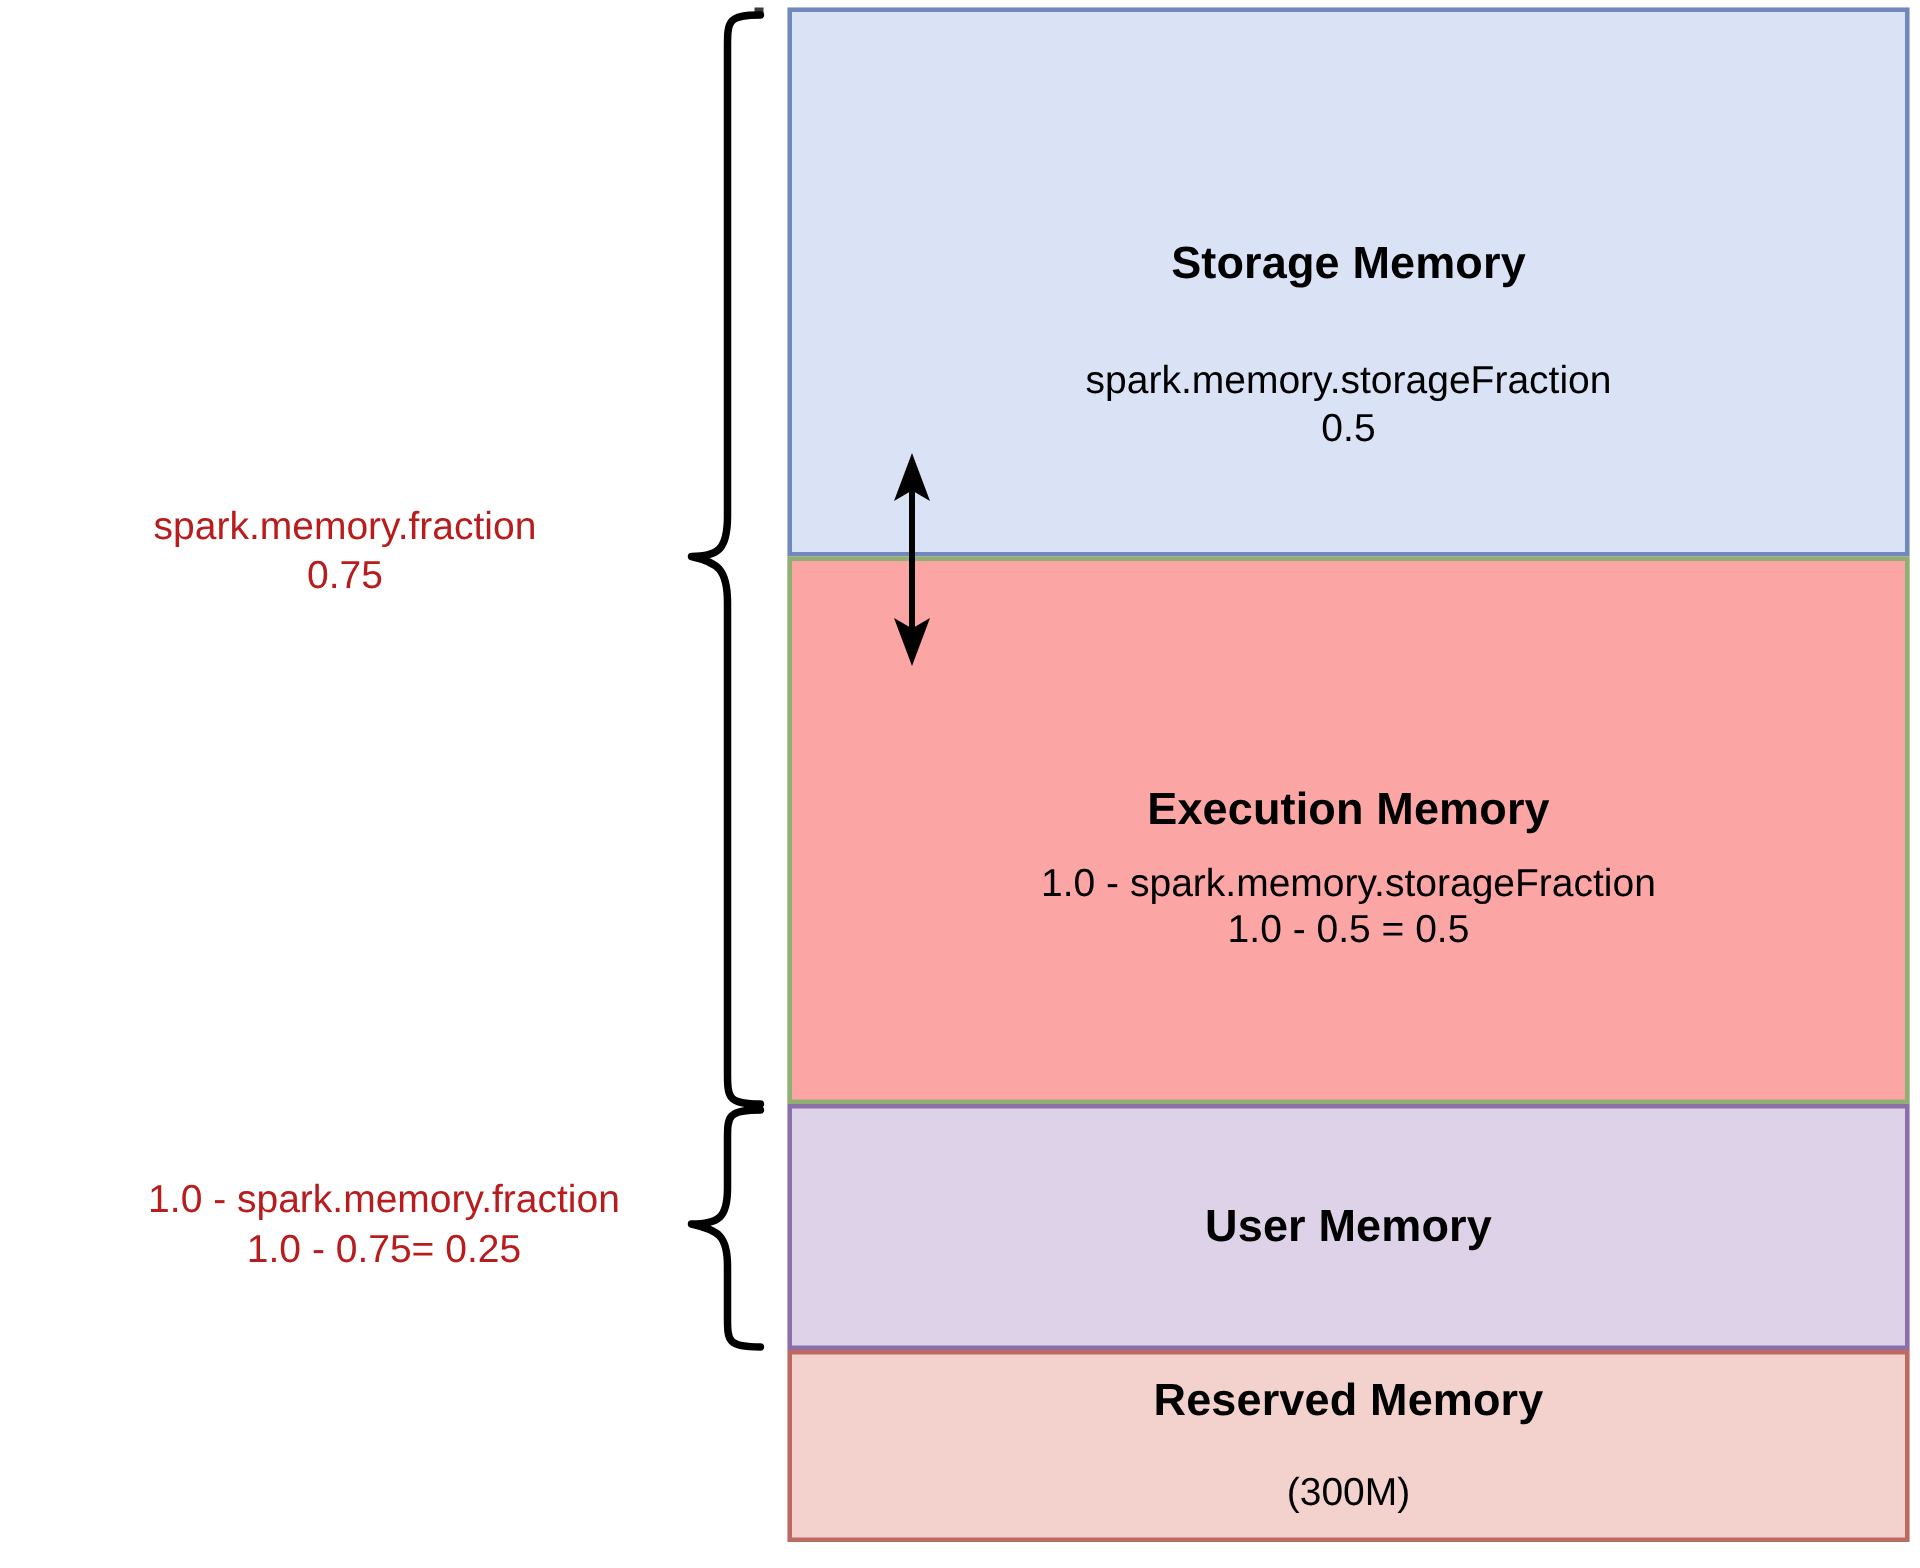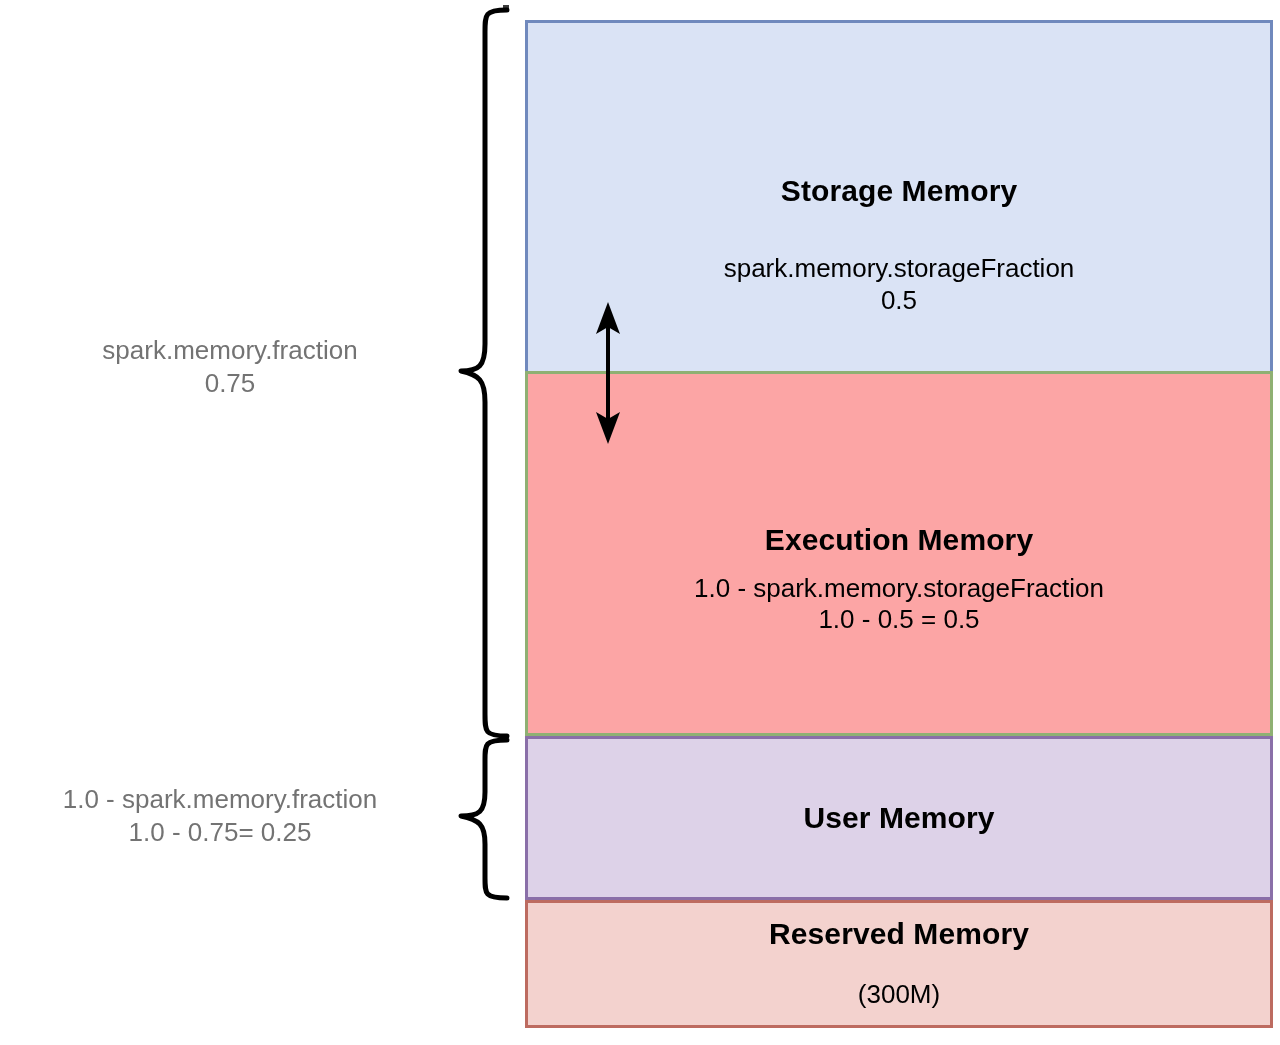--- a/index.html
+++ b/index.html
@@ -41,21 +41,21 @@
     letter-spacing: 0.1px;
   }
   .block-sub {
     font-size: 26px;
     line-height: 1.22;
     font-weight: normal;
     white-space: pre-line;
   }
 
   #block-storage {
-    top: 20px;
+    top: 5px;
     height: 366px;
     background: #dae3f5;
     border-color: #7089bd;
   }
   #block-storage .block-title { margin-top: 84px; }
   #block-storage .block-sub   { margin-top: 45px; }
 
   #block-execution {
     top: 371px;
     height: 365px;
@@ -81,31 +81,32 @@
   }
   #block-reserved .block-sub { margin-top: 28px; }
 
   
   .side-label {
     position: absolute;
     font-size: 26px;
     line-height: 1.28;
     text-align: center;
     white-space: pre-line;
-    color: #737373;
+    color: #b91c1c;
   }
   #label-memory-fraction {
     left: 10px;
     top: 334px;
     width: 440px;
   }
   #label-remaining-fraction {
     left: 0px;
     top: 783px;
     width: 440px;
+    padding-left: 36px;
   }
 
   
   .brace { position: absolute; }
   #brace-upper { left: 455px; top: 2px;   width: 60px; height: 742px; }
   #brace-lower { left: 455px; top: 730px; width: 60px; height: 178px; }
 
   
   #resize-arrow {
     position: absolute;

